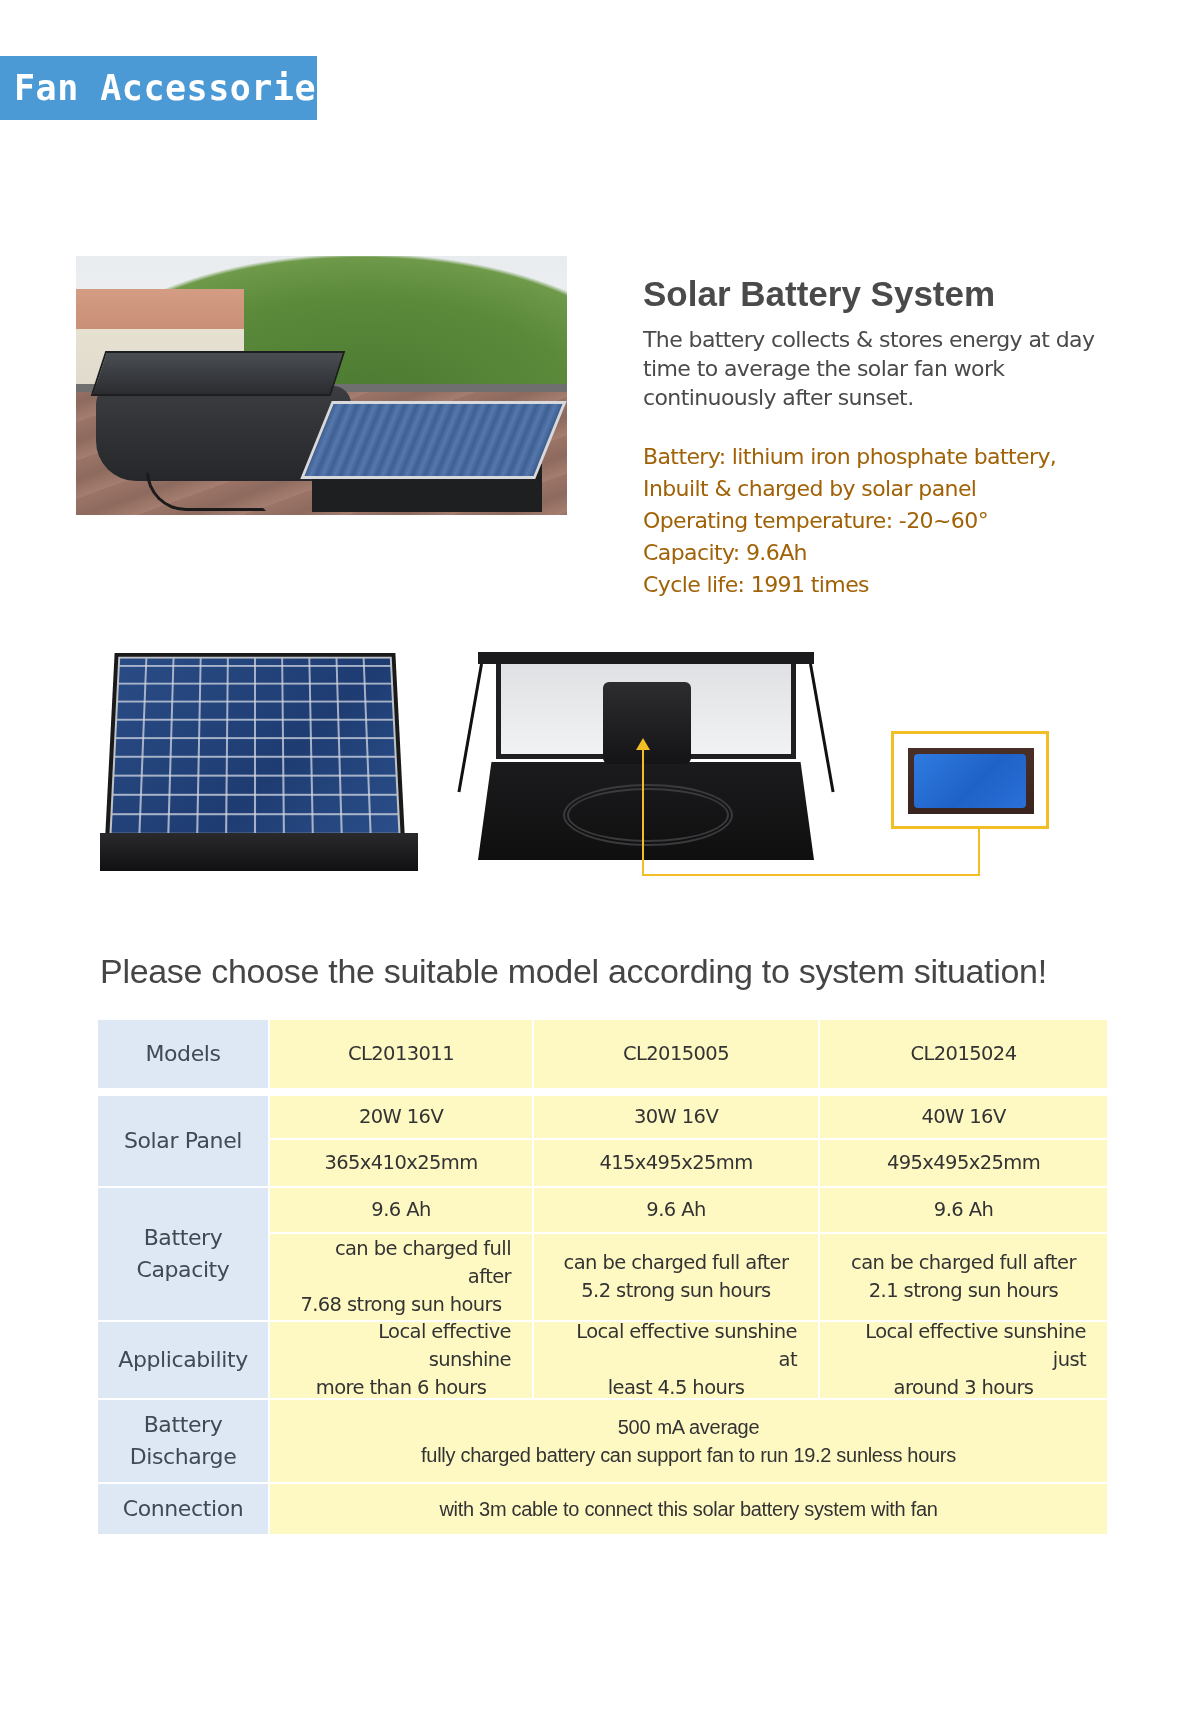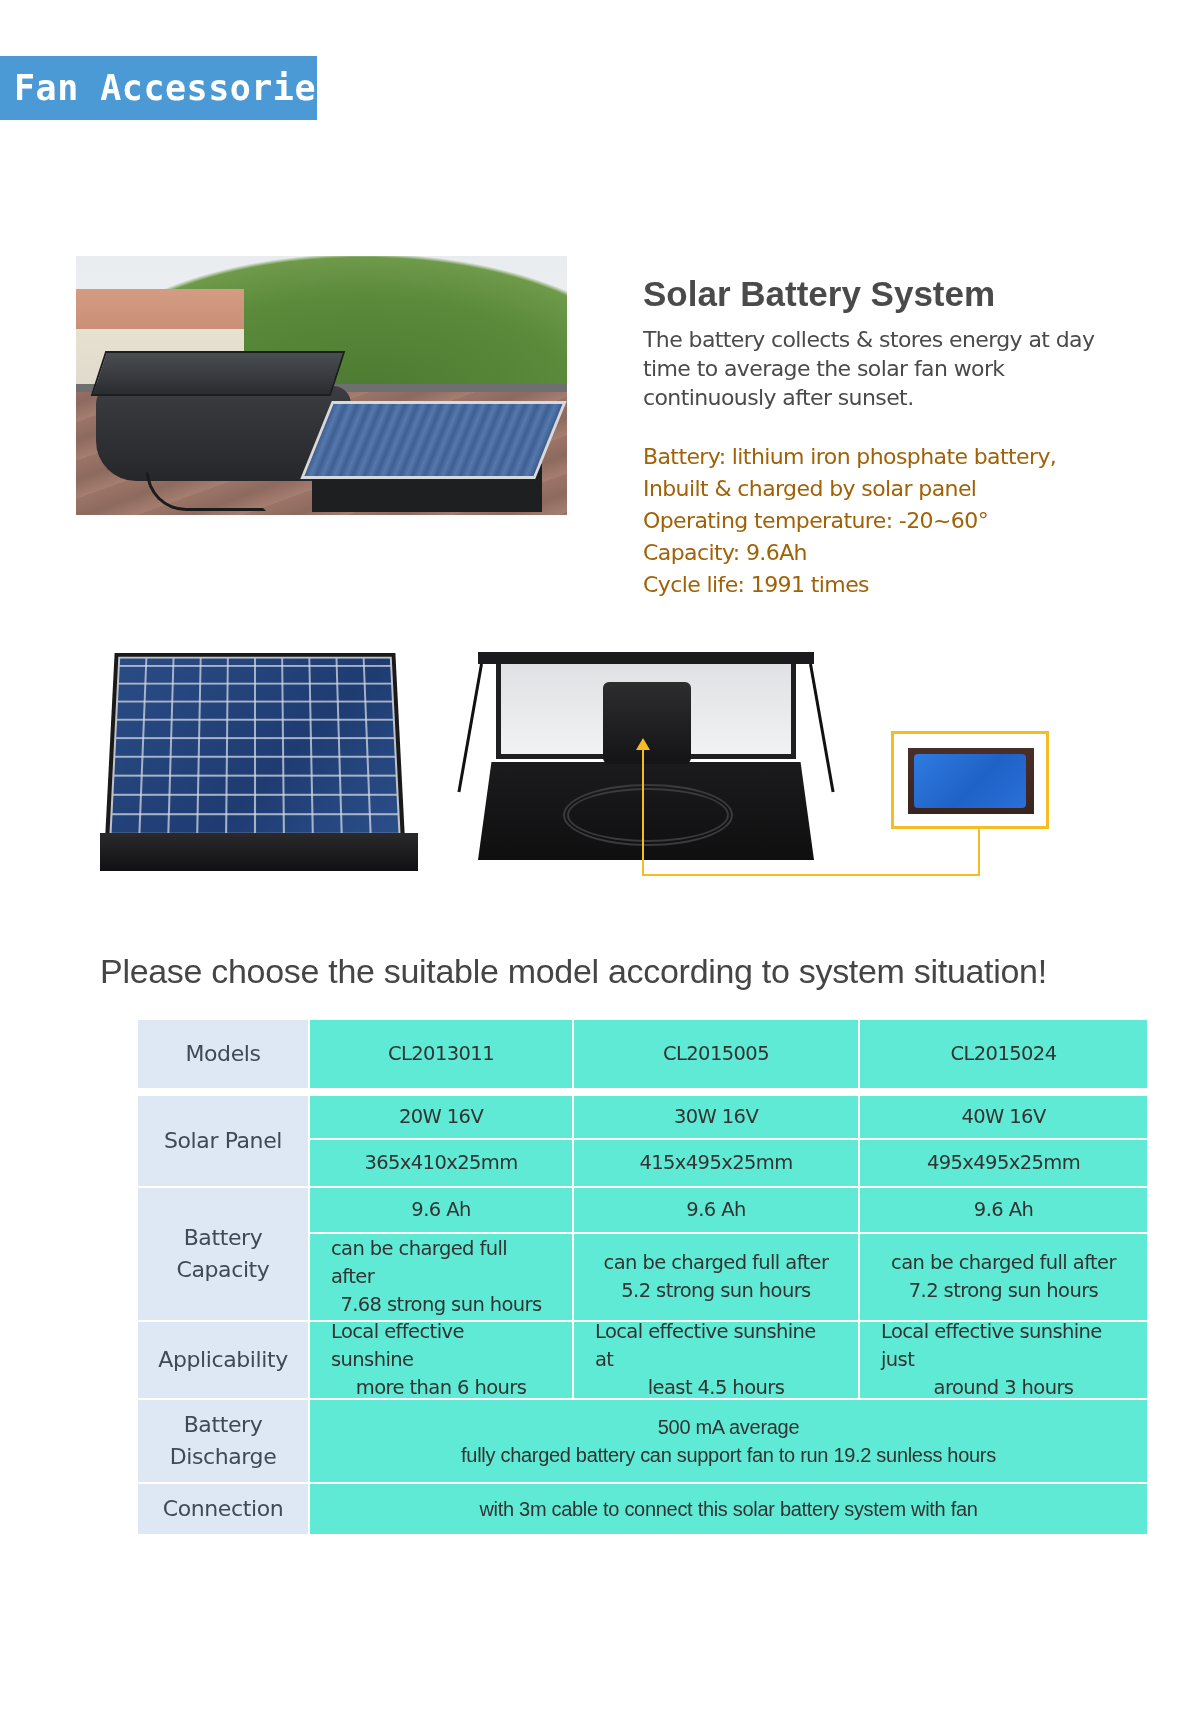--- a/index.html
+++ b/index.html
@@ -139,26 +139,26 @@
   
   .choose-heading {
     position: absolute; left: 100px; top: 952px;
     font-family: "Liberation Sans", sans-serif; font-size: 34px; color: #454545;
     letter-spacing: -0.3px; white-space: nowrap;
   }
 
   
   .spec-table { position: absolute; left: 98px; top: 1020px; width: 1009px; }
   .cell {
-    position: absolute; display: flex; align-items: center; justify-content: center; text-align: left;
+    position: absolute; display: flex; align-items: center; justify-content: center; text-align: right;
     font-family: "DejaVu Sans", sans-serif; font-size: 19.5px; line-height: 28px; color: #333333;
-    letter-spacing: -0.6px; padding: 0 21px; margin-left: 40px;
+    letter-spacing: -0.6px; padding: 0 21px;
   }
   .cell.label { background: #dde8f4; color: #404a55; font-size: 22px; line-height: 32px; letter-spacing: -0.4px; }
-  .cell.val { background: #5eead4; }
+  .cell.val { background: #fef9c3; }
   .cell.narrow { font-family: "Liberation Sans", sans-serif; font-size: 20px; letter-spacing: -0.3px; }
 </style>
 </head>
 <body>
 
 <div class="section-tag">Fan Accessories</div>
 
 <div class="photo-roof">
   <div class="hill"></div>
   <div class="building"></div>
@@ -235,21 +235,21 @@
   <div class="cell val" style="left:172px;top:214px;width:262px;height:86px;flex-direction:column;">
     <span>can be charged full after</span>
     <span>7.68 strong sun hours</span>
   </div>
   <div class="cell val" style="left:436px;top:214px;width:284px;height:86px;flex-direction:column;">
     <span>can be charged full after</span>
     <span>5.2 strong sun hours</span>
   </div>
   <div class="cell val" style="left:722px;top:214px;width:287px;height:86px;flex-direction:column;">
     <span>can be charged full after</span>
-    <span>7.2 strong sun hours</span>
+    <span>2.1 strong sun hours</span>
   </div>
 
   <div class="cell label" style="left:0;top:302px;width:170px;height:76px;">Applicability</div>
   <div class="cell val" style="left:172px;top:302px;width:262px;height:76px;flex-direction:column;">
     <span>Local effective sunshine</span>
     <span>more than 6 hours</span>
   </div>
   <div class="cell val" style="left:436px;top:302px;width:284px;height:76px;flex-direction:column;">
     <span>Local effective sunshine at</span>
     <span>least 4.5 hours</span>

